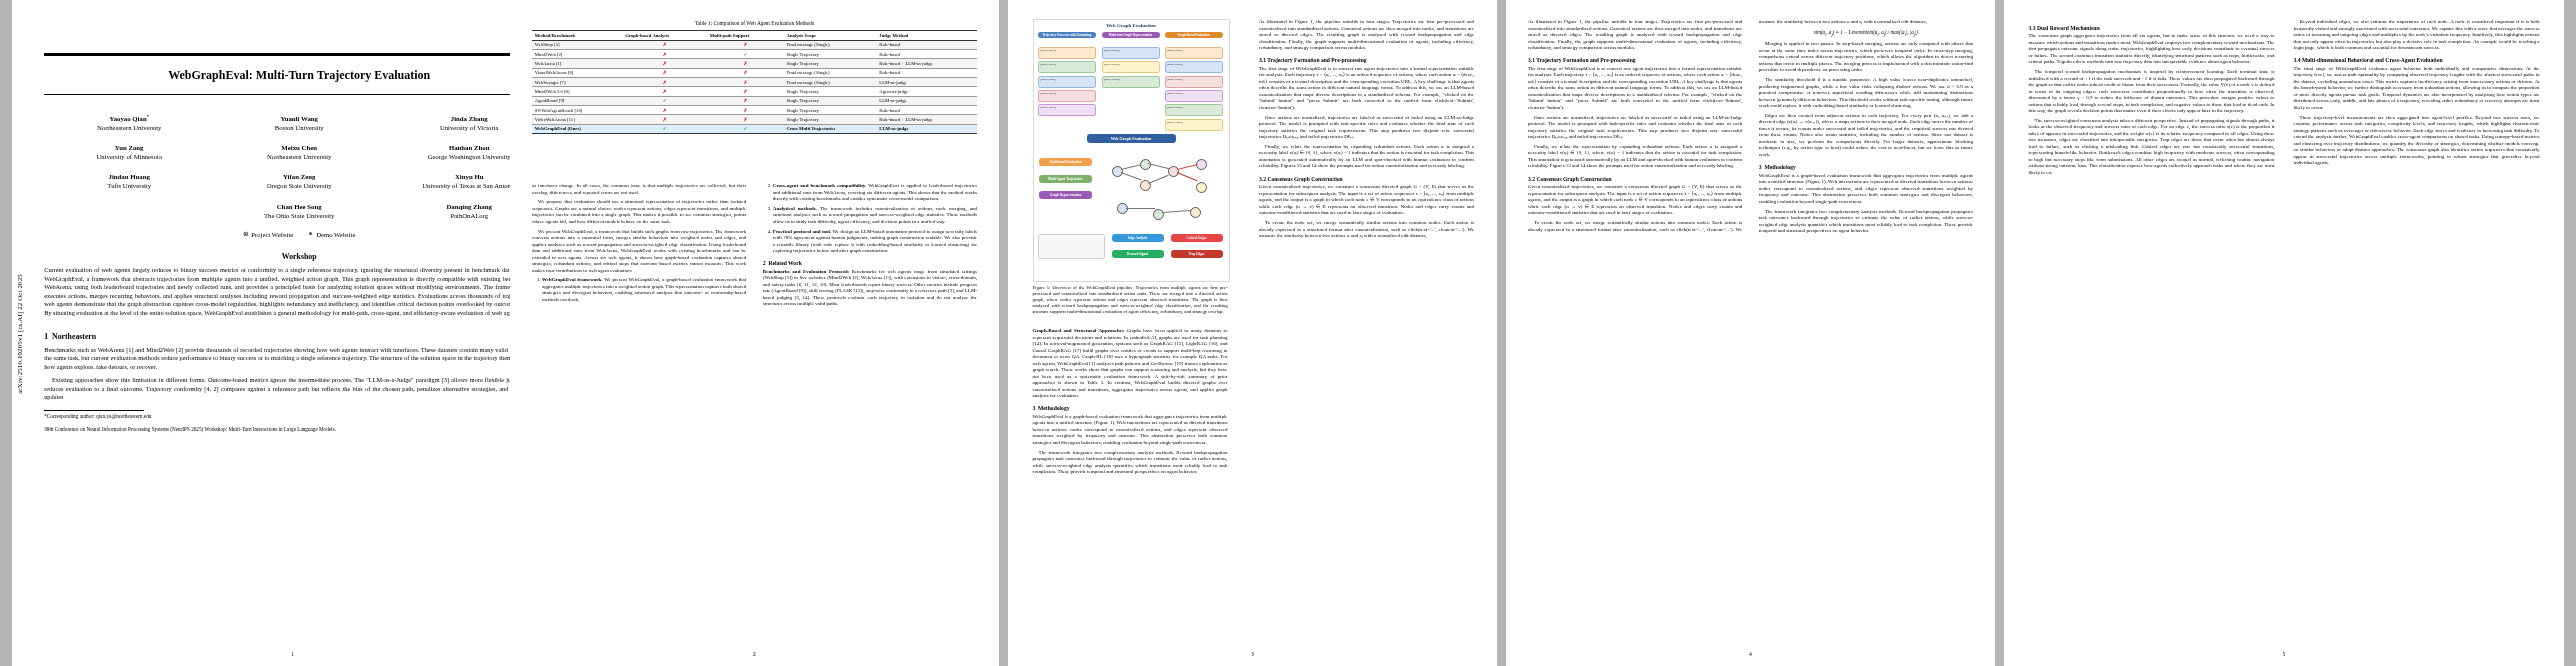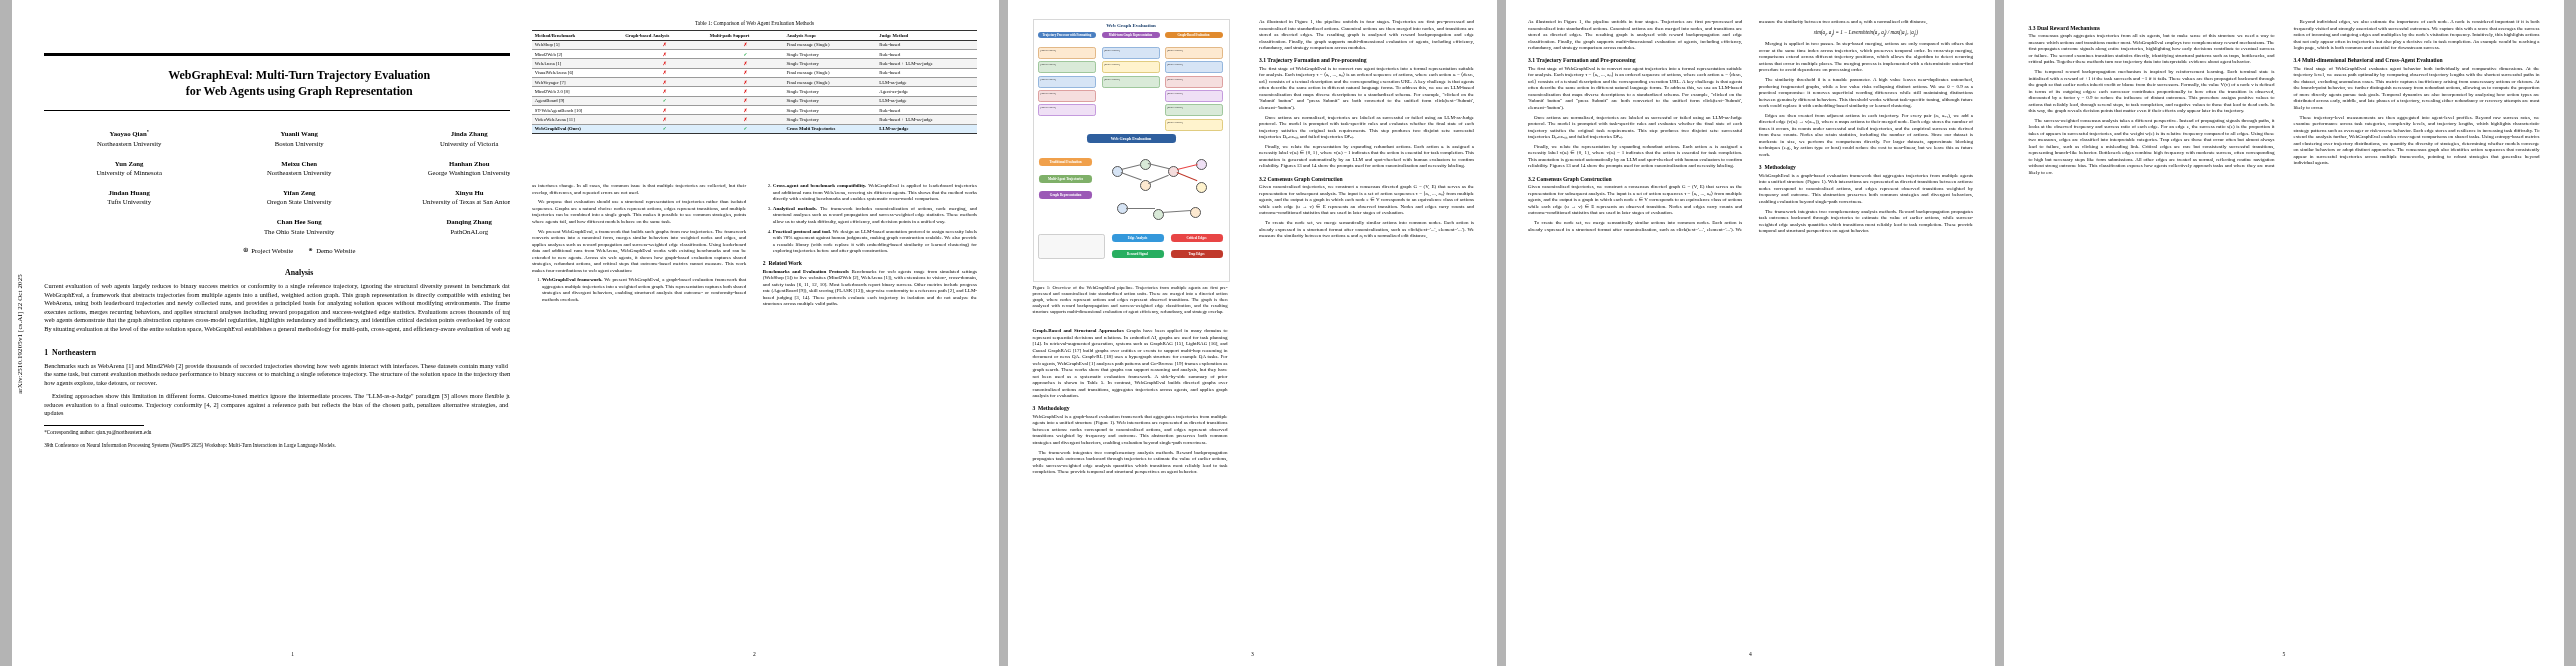--- a/index.html
+++ b/index.html
@@ -119,21 +119,20 @@
   <div class="page" id="page1">
     <div class="arxiv-stamp">
       <span>arXiv:2510.19205v1  [cs.AI]  22 Oct 2025</span>
     </div>
 
     <div class="p1inner">
       <div class="rule-top"></div>
 
       <div class="title">
         <div>WebGraphEval: Multi-Turn Trajectory Evaluation</div>
-        <div>for Web Agents using Graph Representation</div>
       </div>
 
       <div class="rule-thin"></div>
 
       <div class="authors">
 
         <div class="arow">
           <div class="acell">
             <div class="aname"><span>Yaoyao Qian</span><span class="sup">*</span></div>
             <div class="aff">Northeastern University</div>
@@ -195,21 +194,21 @@
             <span class="glyph">⊕</span>
             <span>Project Website</span>
           </a>
           <a class="lnk" href="#">
             <span class="glyph">⚭</span>
             <span>Demo Website</span>
           </a>
         </div>
       </div>
 
-      <h2 class="sec ctr">Analysis</h2>
+      <h2 class="sec ctr">Workshop</h2>
       <p class="body noind">Current evaluation of web agents largely reduces to binary success metrics or conformity to a single reference trajectory, ignoring the structural diversity present in benchmark datasets. We present WebGraphEval, a framework that abstracts trajectories from multiple agents into a unified, weighted action graph. This graph representation is directly compatible with existing benchmarks such as WebArena, using both leaderboard trajectories and newly collected runs, and provides a principled basis for analyzing solution spaces without modifying environments. The framework canonically executes actions, merges recurring behaviors, and applies structural analyses including reward propagation and success-weighted edge statistics. Evaluations across thousands of trajectories from six web agents demonstrate that the graph abstraction captures cross-model regularities, highlights redundancy and inefficiency, and identifies critical decision points overlooked by outcome-based metrics. By situating evaluation at the level of the entire solution space, WebGraphEval establishes a general methodology for multi-path, cross-agent, and efficiency-aware evaluation of web agents.</p>
 
       <h2 class="sec">
         <span>1</span>&nbsp;&nbsp;<span>Northeastern</span>
       </h2>
       <p class="body noind">Benchmarks such as WebArena [1] and Mind2Web [2] provide thousands of recorded trajectories showing how web agents interact with interfaces. These datasets contain many valid solution paths for the same task, but current evaluation methods reduce performance to binary success or to matching a single reference trajectory. The structure of the solution space in the trajectory themselves, including how agents explore, take detours, or recover.</p>
       <p class="body">Existing approaches show this limitation in different forms. Outcome-based metrics ignore the intermediate process. The "LLM-as-a-Judge" paradigm [3] allows more flexible judgments but still reduces evaluation to a final outcome. Trajectory conformity [4, 2] compares against a reference path but reflects the bias of the chosen path, penalizes alternative strategies, and requires frequent updates</p>
 
       <div class="footnote-rule"></div>
       <p class="fn">*Corresponding author: qian.ya@northeastern.edu</p>

